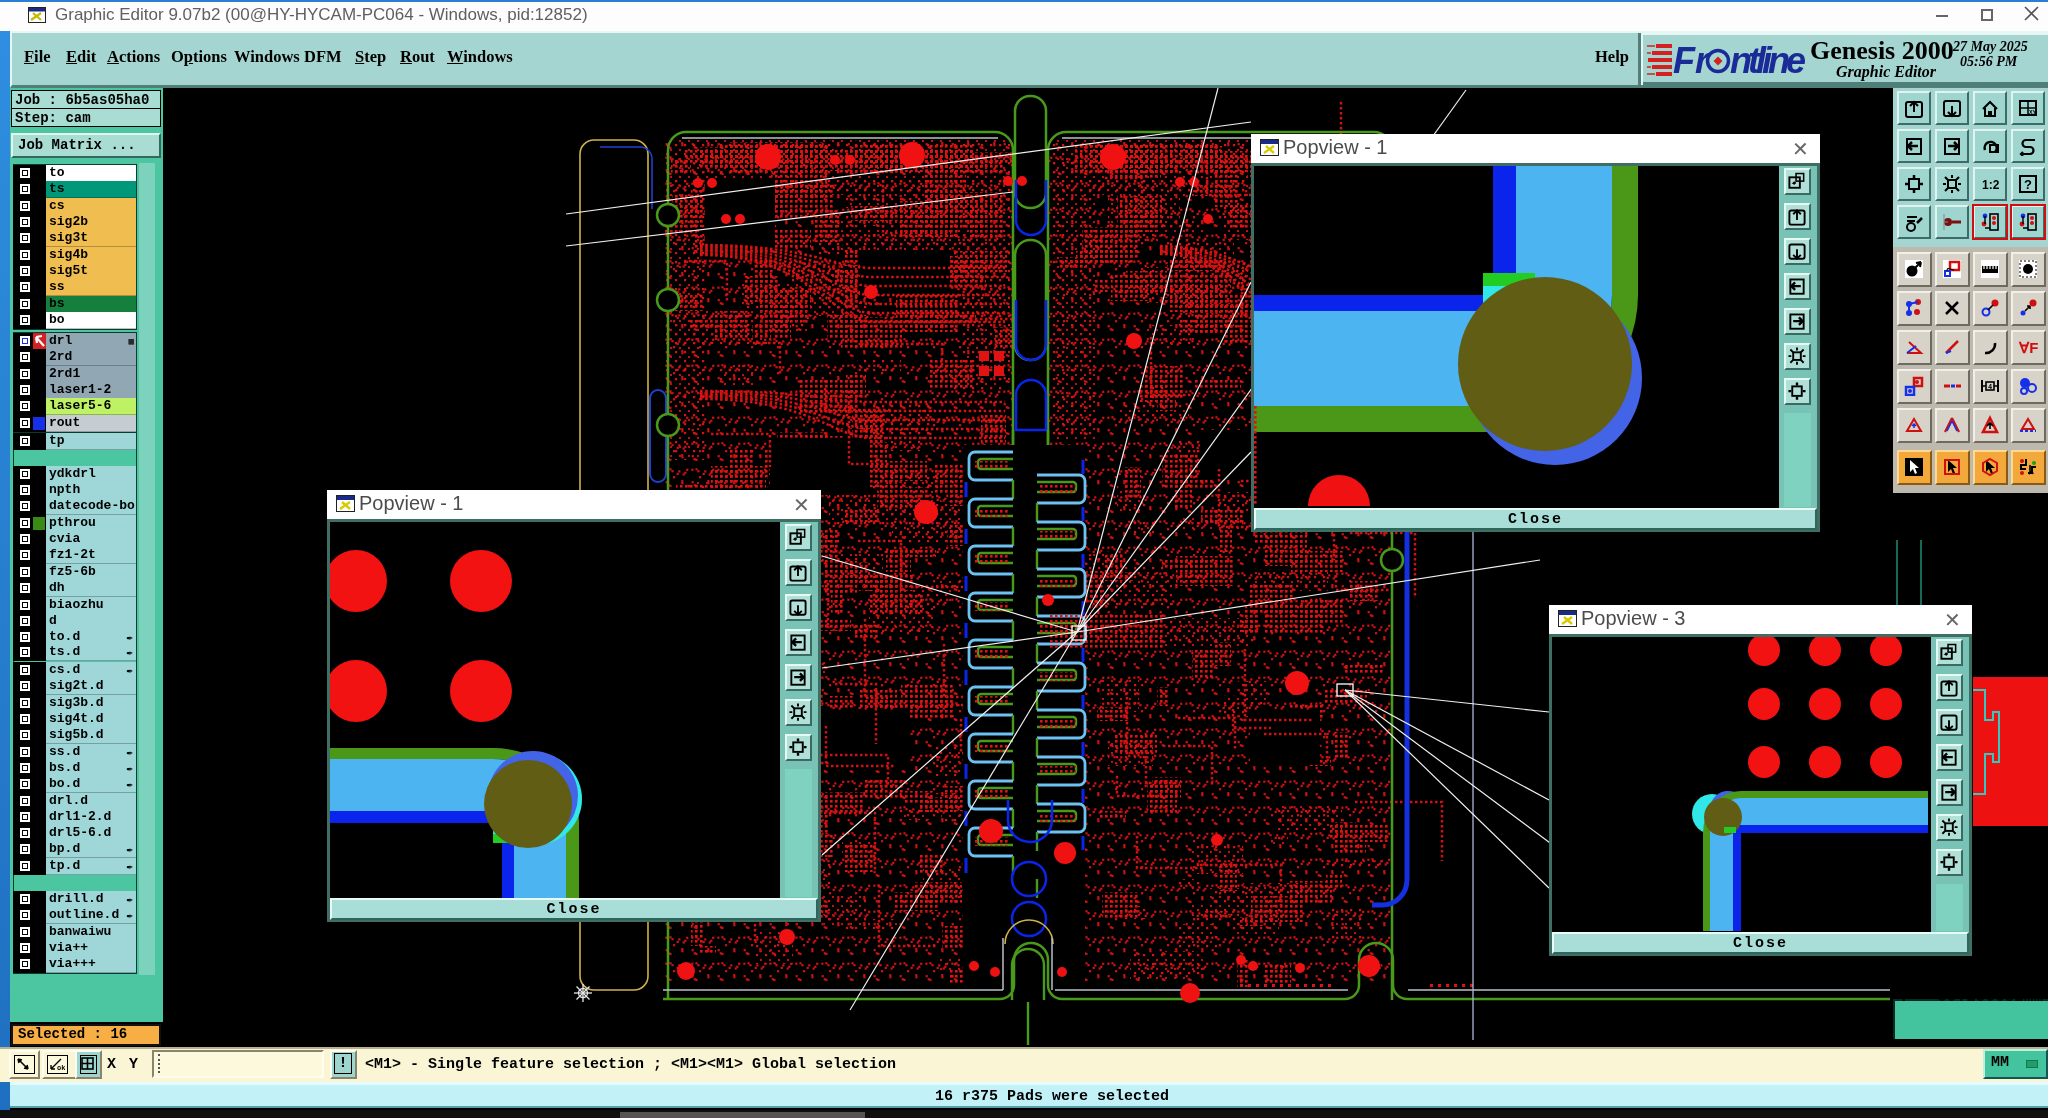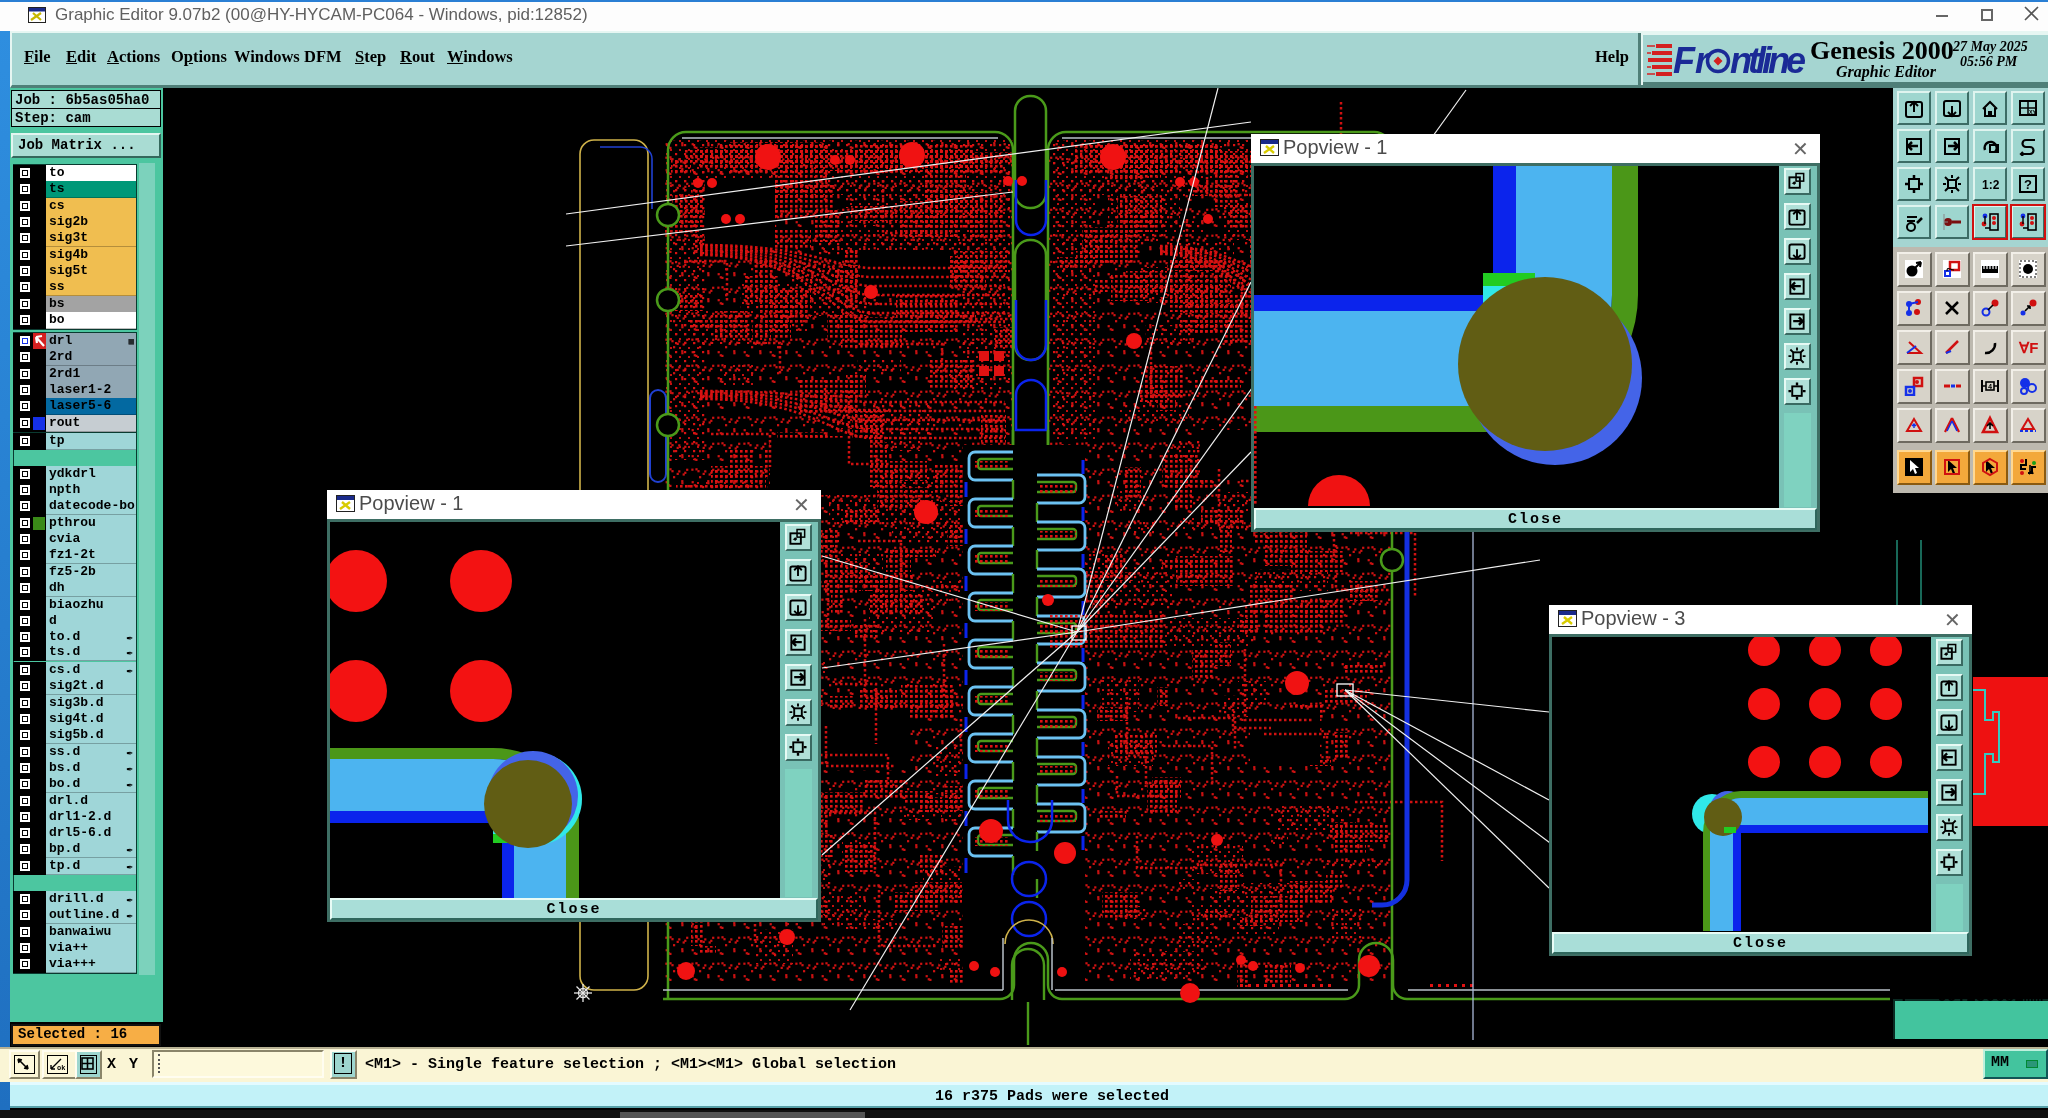--- a/index.html
+++ b/index.html
@@ -868,21 +868,21 @@
     <div class="cbx" style="background:#000">
       <i></i>
     </div>
     <div class="lb" style="background:#f0be50">ss</div>
   </div>
 <div class="lay" style="left:13px;top:296px">
     <div class="cb"></div>
     <div class="cbx" style="background:#000">
       <i></i>
     </div>
-    <div class="lb" style="background:#a3a3a3">bs</div>
+    <div class="lb" style="background:#15803d">bs</div>
   </div>
 <div class="lay" style="left:13px;top:312px">
     <div class="cb"></div>
     <div class="cbx" style="background:#000">
       <i></i>
     </div>
     <div class="lb" style="background:#fff">bo</div>
   </div>
 <div class="abs" style="left:13px;top:332px;width:124px;height:100px;border:1px solid #0a3a30"></div>
 <div class="lay" style="left:13px;top:333px">
@@ -914,21 +914,21 @@
     <div class="cbx" style="background:#000">
       <i></i>
     </div>
     <div class="lb" style="background:#91a7b4">laser1-2</div>
   </div>
 <div class="lay" style="left:13px;top:398px">
     <div class="cb"></div>
     <div class="cbx" style="background:#000">
       <i></i>
     </div>
-    <div class="lb" style="background:#0369a1">laser5-6</div>
+    <div class="lb" style="background:#bef264">laser5-6</div>
   </div>
 <div class="lay" style="left:13px;top:415px">
     <div class="cb"></div>
     <div class="cbx" style="background:#000">
       <i></i>
     </div>
     <div class="abs" style="left:20px;top:2px;width:12px;height:13px;background:#1530e8"></div>
     <div class="lb" style="background:#c6cdd2">rout</div>
   </div>
 <div class="abs" style="left:13px;top:432px;width:124px;height:542px;border:1px solid #0a3a30"></div>
@@ -987,21 +987,21 @@
     <div class="cbx" style="background:#000">
       <i></i>
     </div>
     <div class="lb" style="background:#9fd6d8">fz1-2t</div>
   </div>
 <div class="lay" style="left:13px;top:564px">
     <div class="cb"></div>
     <div class="cbx" style="background:#000">
       <i></i>
     </div>
-    <div class="lb" style="background:#9fd6d8">fz5-2b</div>
+    <div class="lb" style="background:#9fd6d8">fz5-6b</div>
   </div>
 <div class="lay" style="left:13px;top:580px">
     <div class="cb"></div>
     <div class="cbx" style="background:#000">
       <i></i>
     </div>
     <div class="lb" style="background:#9fd6d8">dh</div>
   </div>
 <div class="lay" style="left:13px;top:597px">
     <div class="cb"></div>

